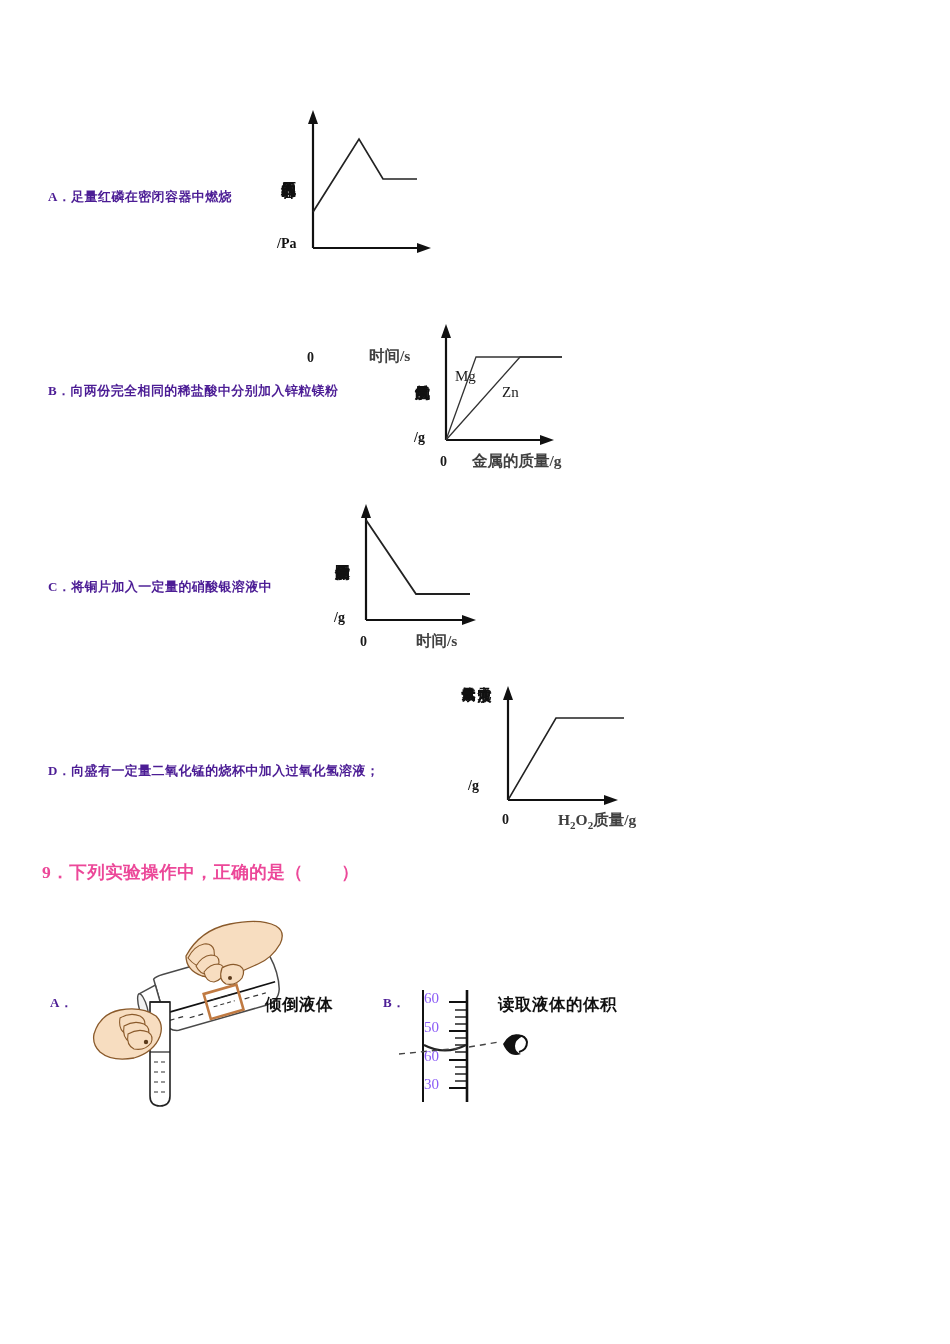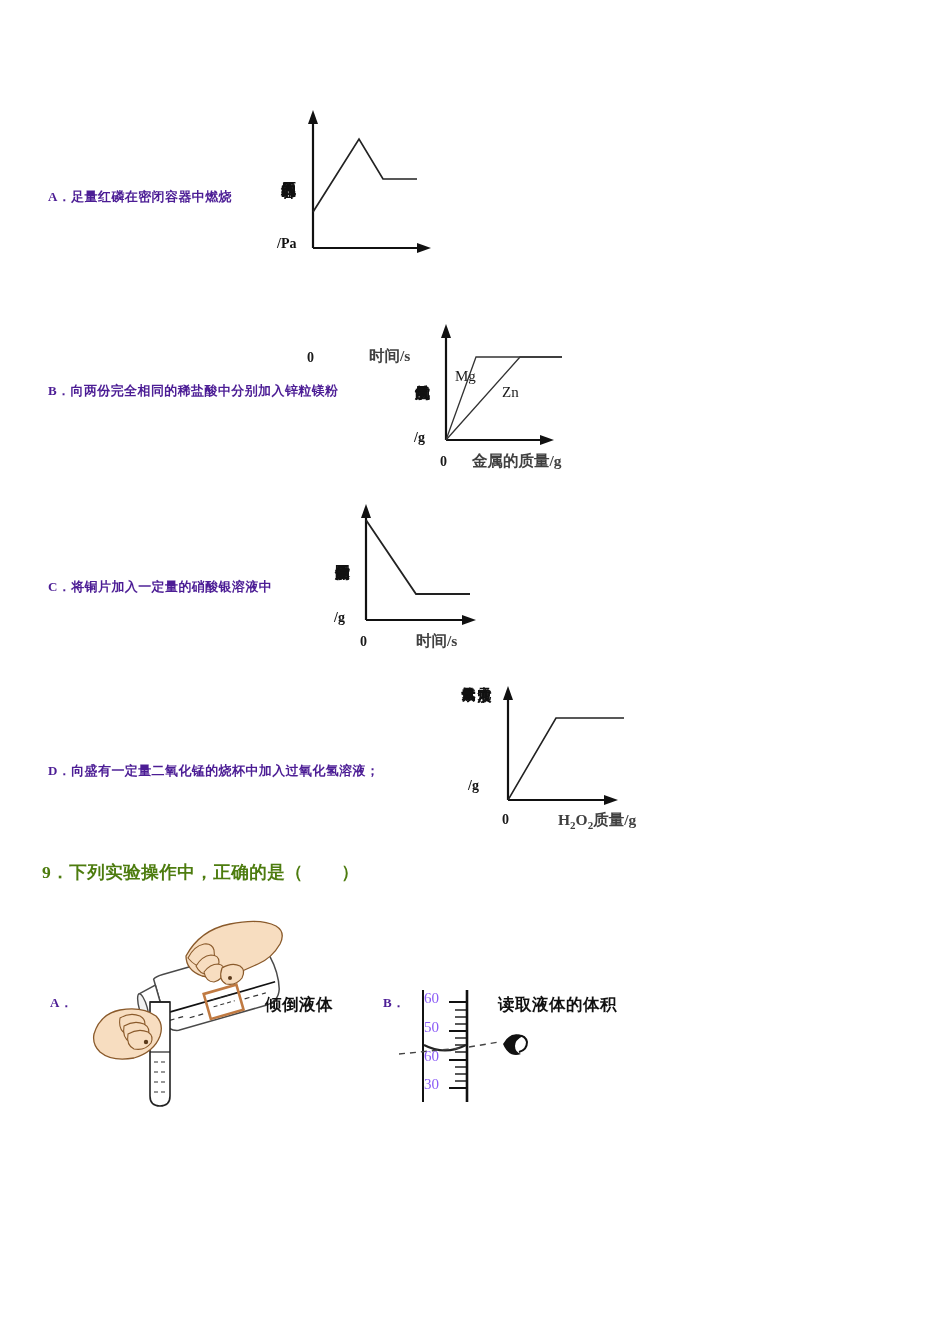--- a/index.html
+++ b/index.html
@@ -33,21 +33,21 @@
   .opt-letter {
     font-family: "Liberation Serif", "DejaVu Serif", serif;
     font-weight: bold;
   }
   .qtext {
     position: absolute;
     font-family: "Liberation Serif", "DejaVu Serif", serif;
     font-weight: bold;
     font-size: 17.5px;
     white-space: nowrap;
-    color: #4d7c0f;
+    color: #ec4899;
     letter-spacing: 0.5px;
   }
 
   
   .chart {
     position: absolute;
   }
   .chart svg { display: block; overflow: visible; }
 
   

